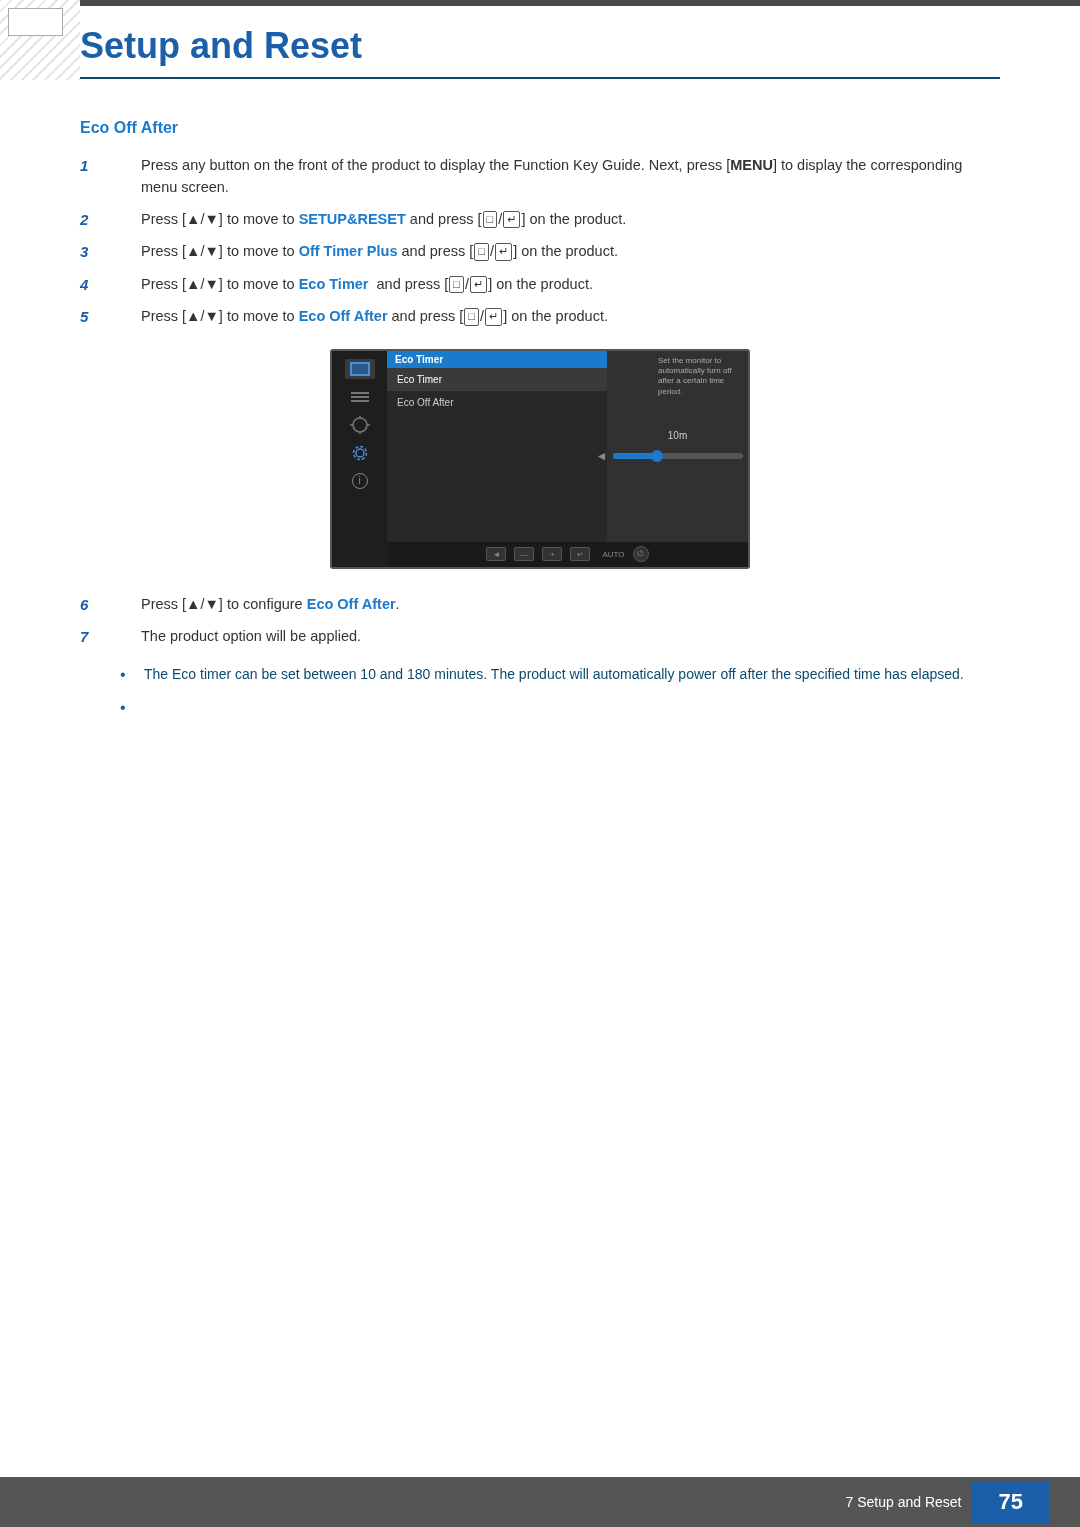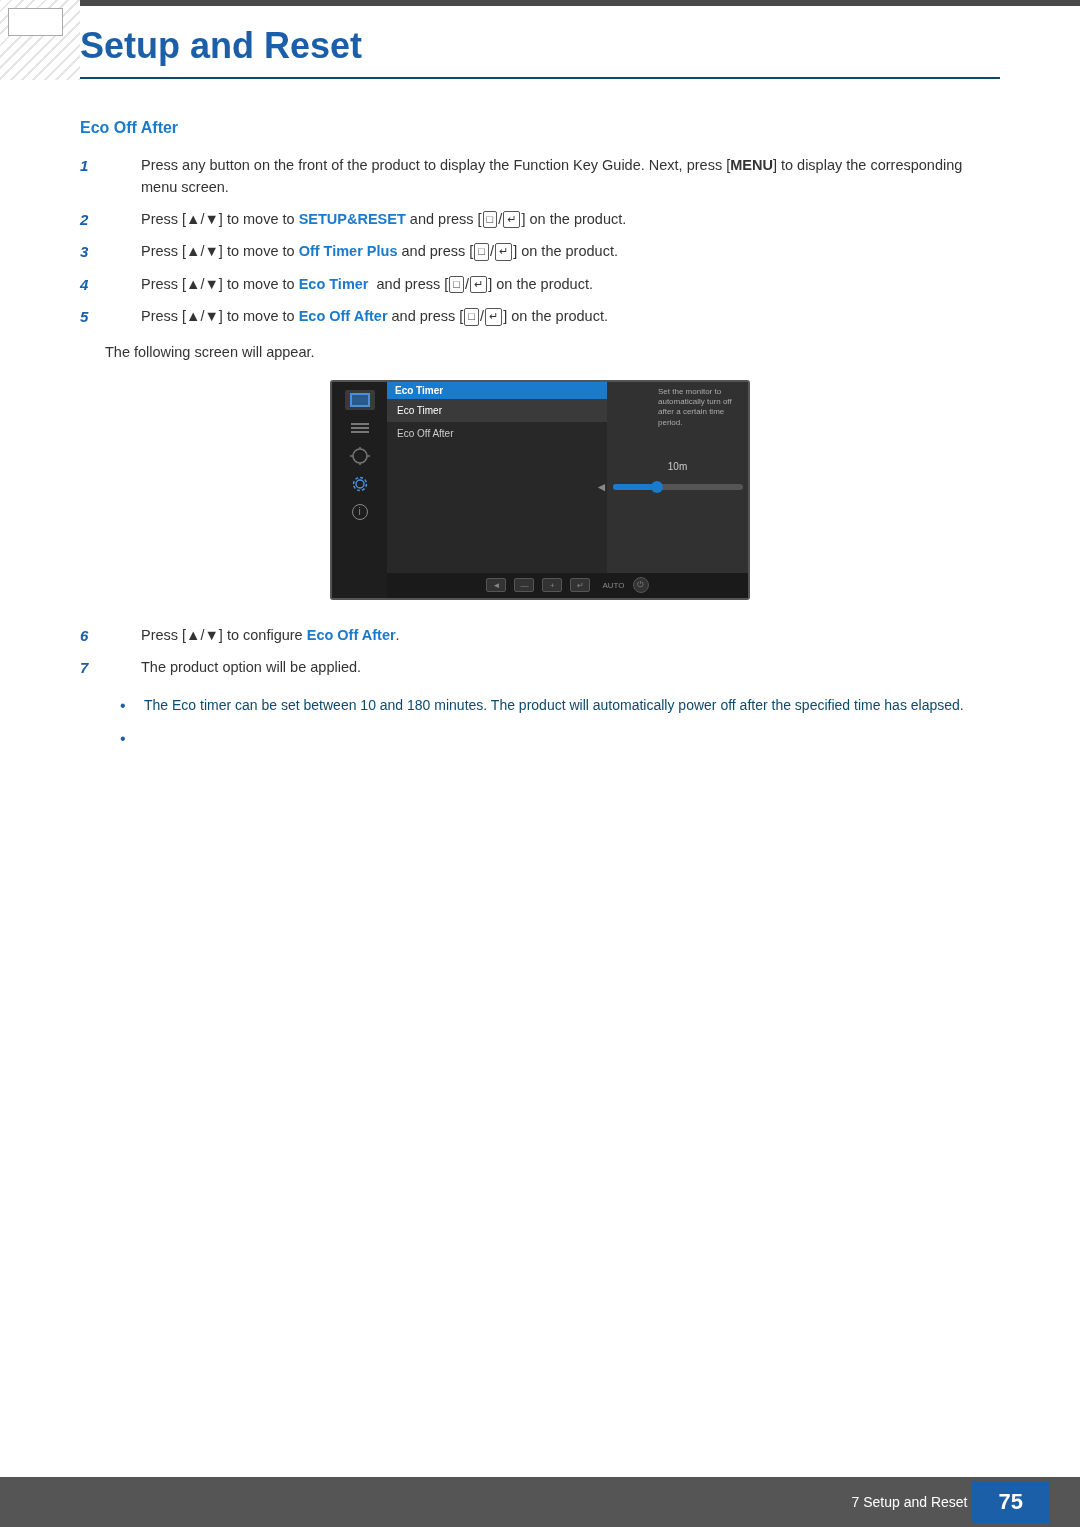--- a/index.html
+++ b/index.html
@@ -348,21 +348,21 @@
       position: absolute;
       bottom: 0;
       left: 0;
       right: 0;
       height: 50px;
       background: #555;
       display: flex;
       align-items: center;
       justify-content: flex-end;
       padding-right: 30px;
-      gap: 4px;
+      gap: 10px;
     }
 
     .footer-text {
       color: white;
       font-size: 14px;
     }
 
     .footer-page-num {
       background: #1a5fa8;
       color: white;
@@ -420,21 +420,20 @@
 
     <li class="step-item">
       <span class="step-number">5</span>
       <span class="step-text">
         Press [▲/▼] to move to <span class="blue-bold">Eco Off After</span> and press [<span class="btn-icon">□</span>/<span class="btn-icon">↵</span>] on the product.
       </span>
     </li>
 
   </ol>
 
-  <p style="margin-left:25px; margin-bottom:12px; font-size:14.5px; color:#333;">The following screen will appear.</p>
 
   <div class="screen-container">
     <div class="monitor-screen">
 
       <div class="menu-panel">
 
         <div class="menu-icon selected">
           <div class="icon-pic"></div>
         </div>
 

